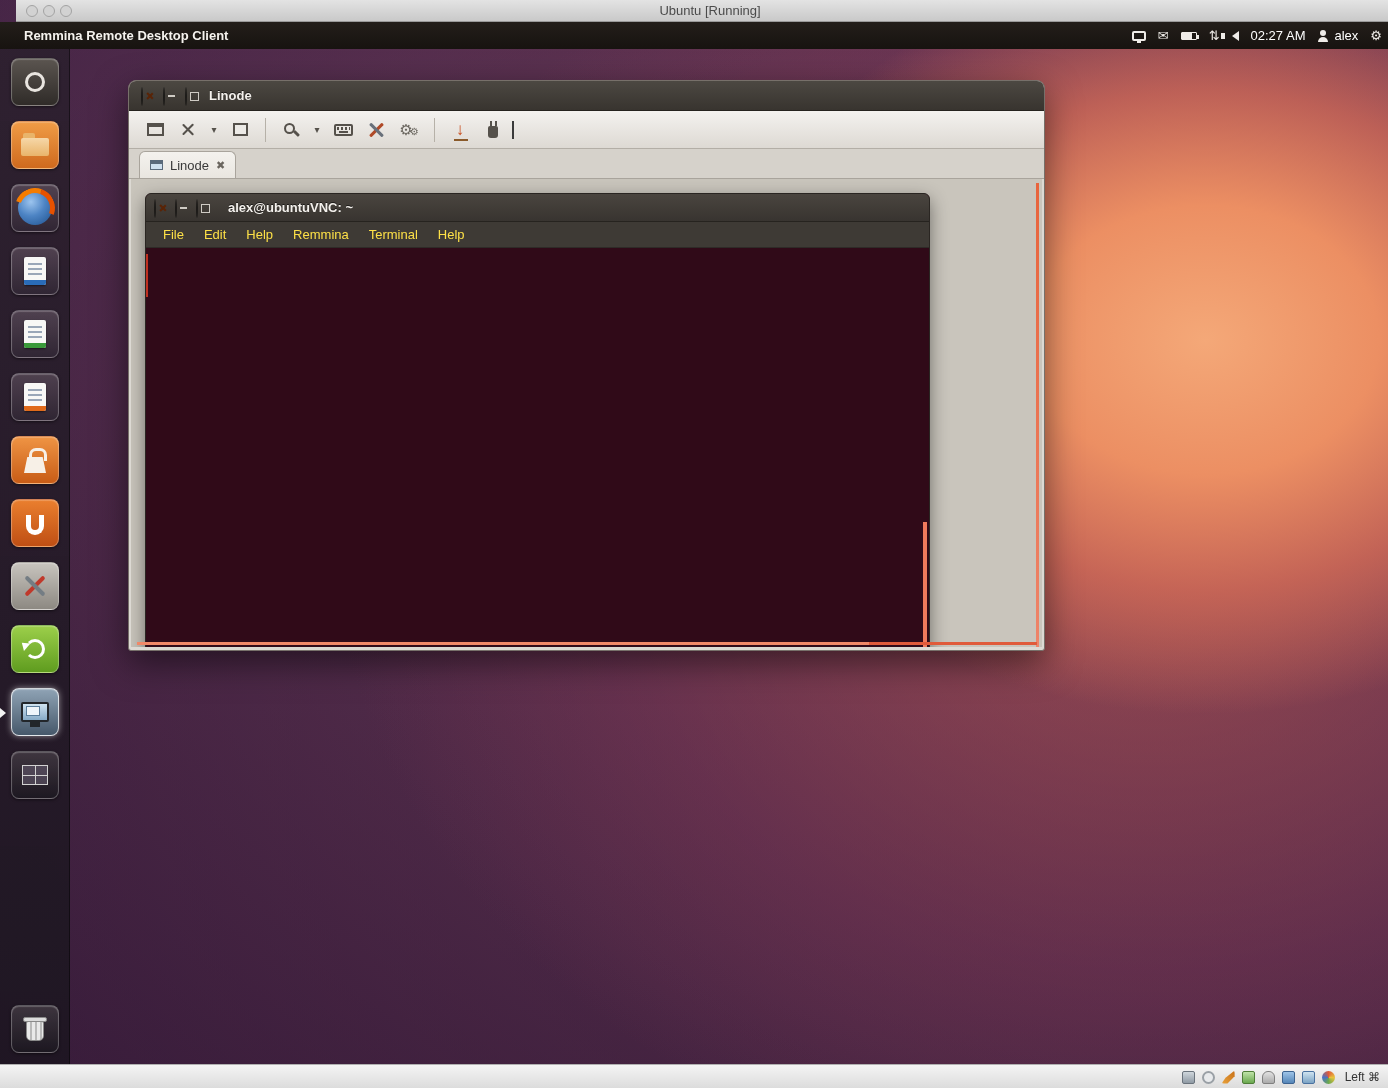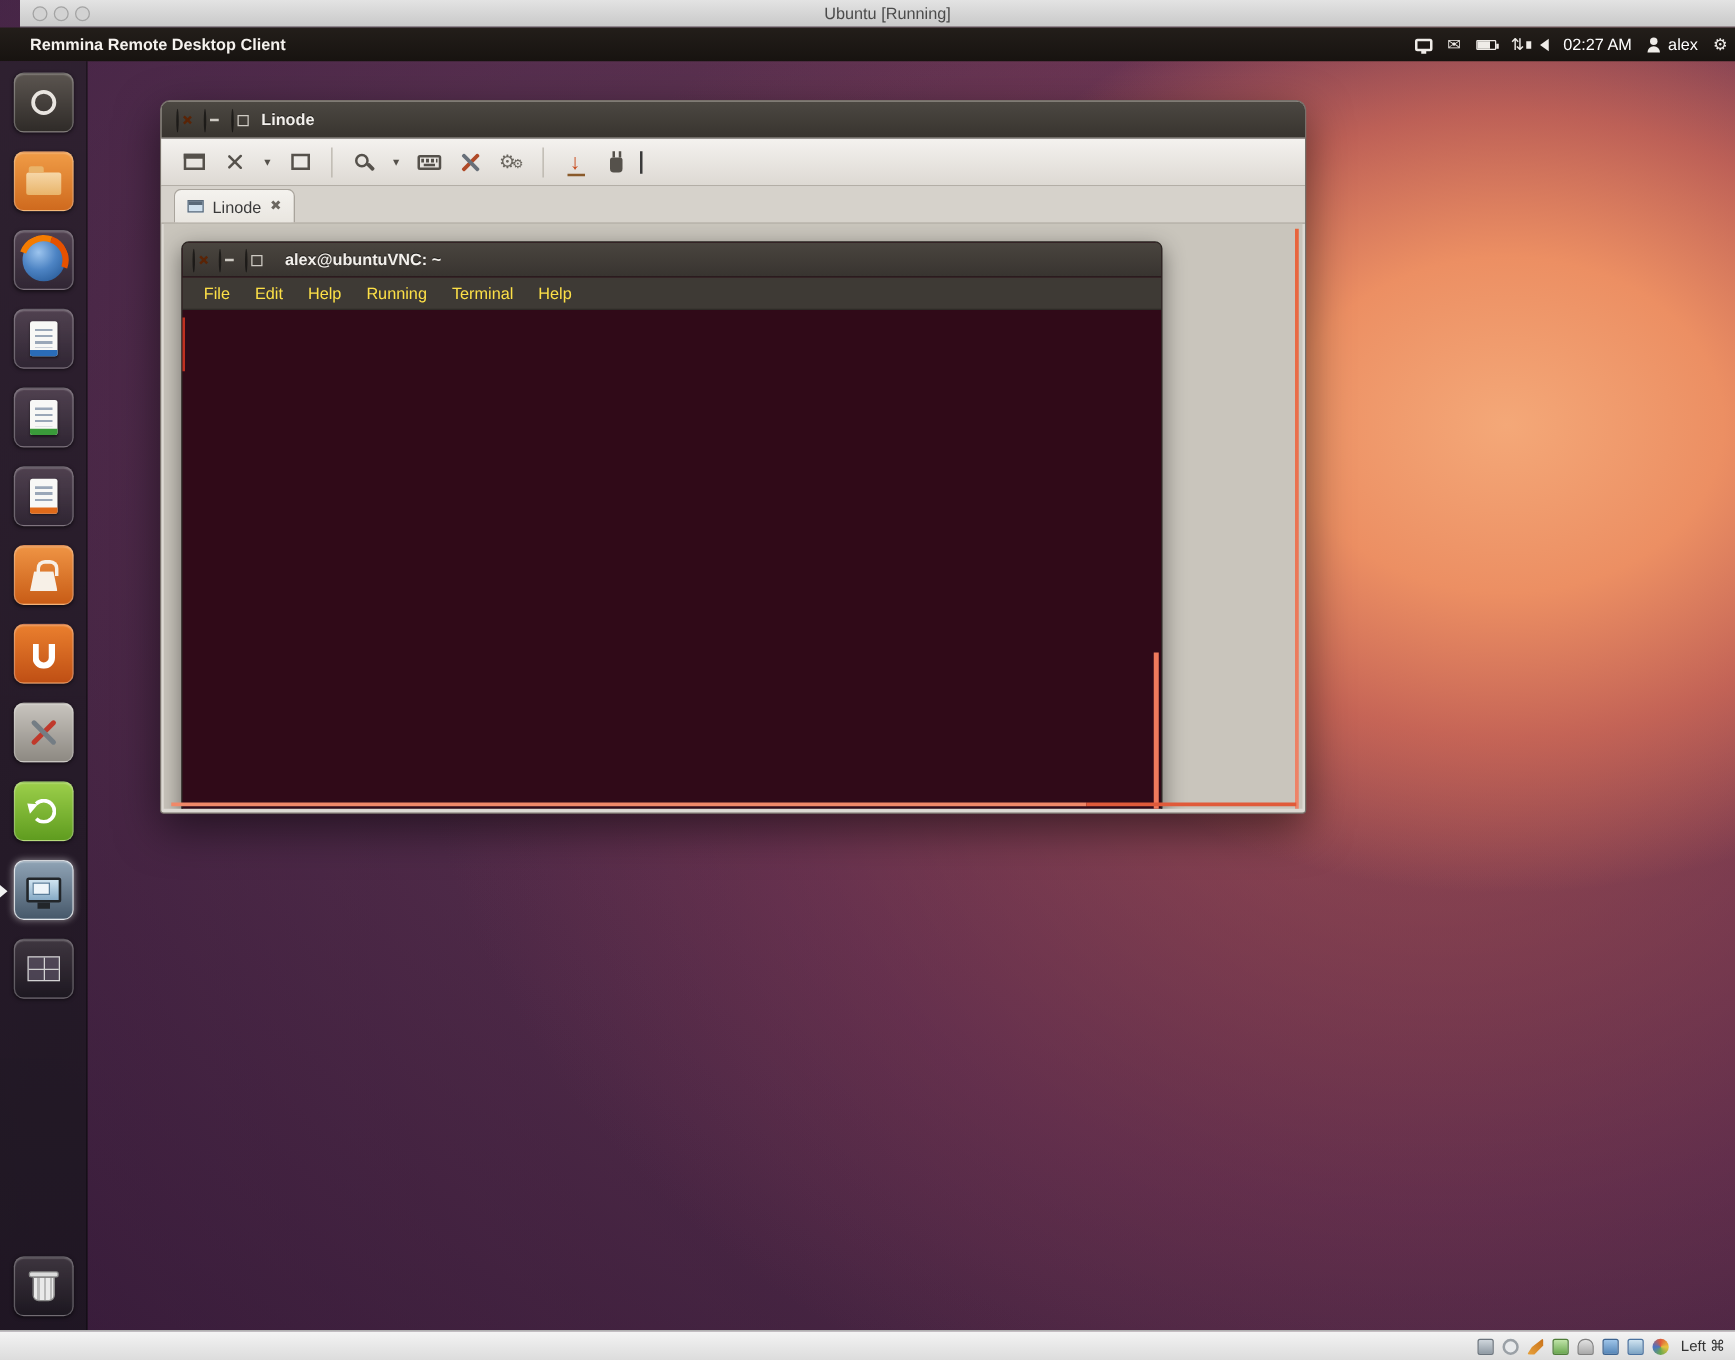--- a/index.html
+++ b/index.html
@@ -339,21 +339,21 @@
         <div class="t-titlebar">
           <span class="wbtn close" style="left:8px"></span>
           <span class="wbtn min" style="left:27px"></span>
           <span class="wbtn max" style="left:46px"></span>
           <span class="t-title">alex@ubuntuVNC: ~</span>
         </div>
         <div class="t-menubar">
           <span class="t-menu-item">File</span>
           <span class="t-menu-item">Edit</span>
           <span class="t-menu-item">Help</span>
-          <span class="t-menu-item">Running</span>
+          <span class="t-menu-item">Remmina</span>
           <span class="t-menu-item">Terminal</span>
           <span class="t-menu-item">Help</span>
         </div>
         <span class="t-art-right"></span>
         <span class="t-art-left"></span>
       </div>
 
       <span class="art art-v-right"></span>
       <span class="art art-h-bottom1"></span>
       <span class="art art-h-bottom2"></span>

